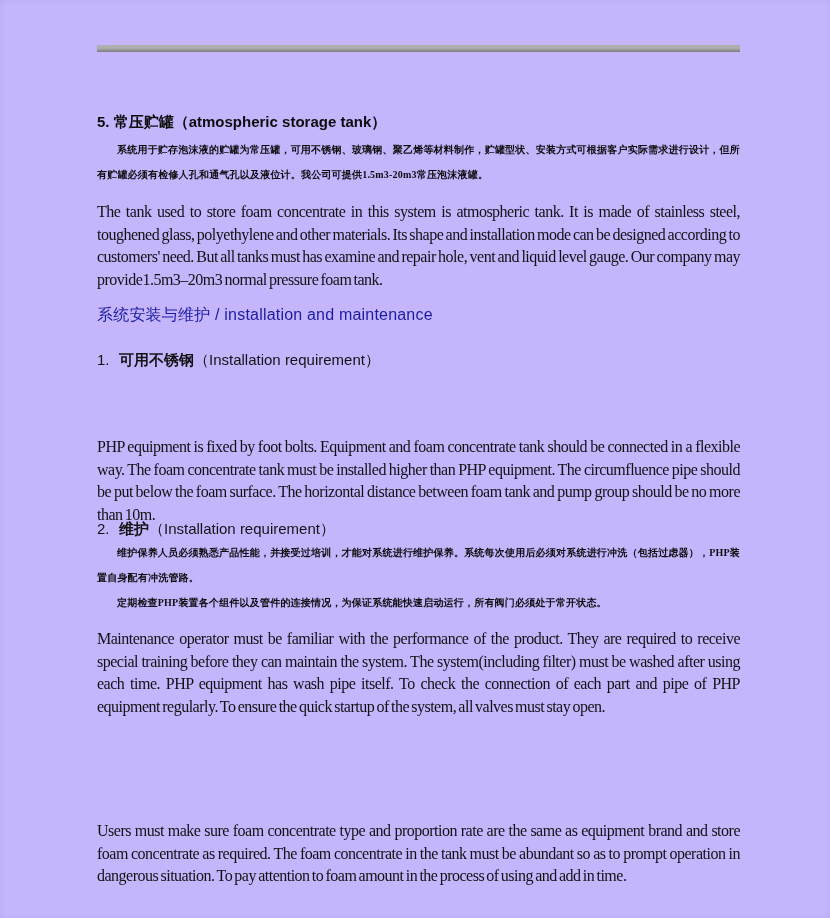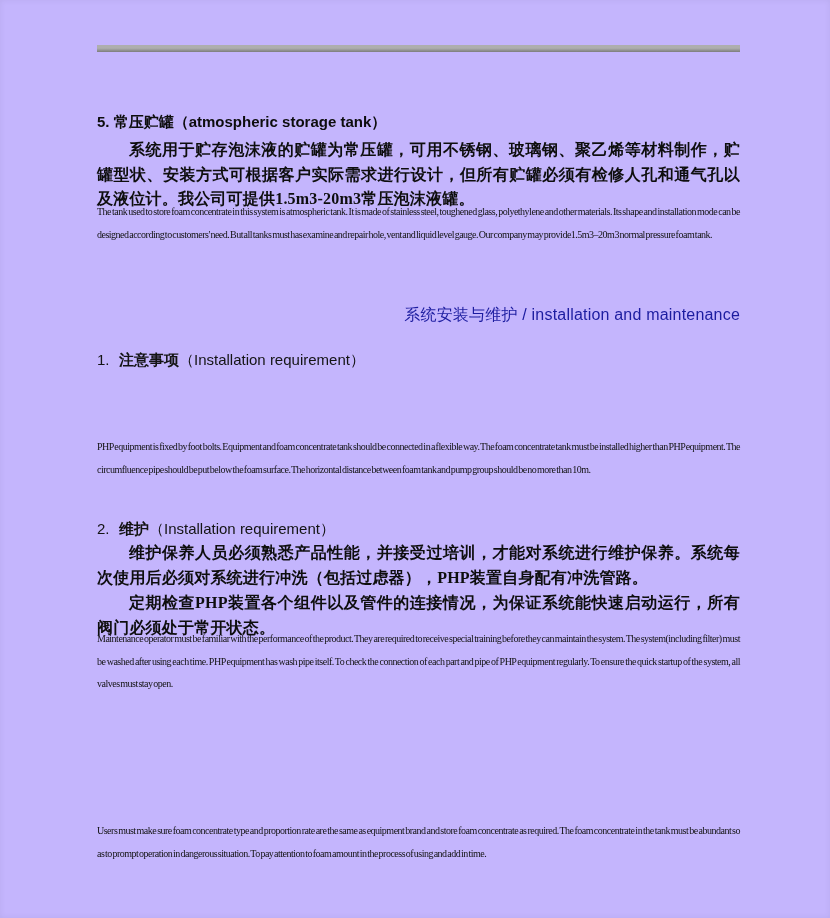--- a/index.html
+++ b/index.html
@@ -32,53 +32,53 @@
   }
   .h-sub{
     font-family:"Liberation Sans", sans-serif;
     font-size:15px;color:#141414;margin:0;line-height:20px;
   }
   .h-sub .num{display:inline-block;min-width:22px;font-weight:400;}
   .h-sub .zh{font-weight:700;}
   .h-sub .en{font-weight:400;}
   .zh-para{
     font-family:"Liberation Serif", serif;
-    font-size:16px;font-weight:600;
+    font-size:10px;font-weight:600;
     line-height:24.5px;
     text-align:justify;
     text-indent:2em;
     margin:0;color:#0e0e0e;
     letter-spacing:0.2px;
   }
   .en-para{
     font-family:"Liberation Serif", serif;
-    font-size:10px;font-weight:400;
+    font-size:16px;font-weight:400;
     line-height:22.5px;
     text-align:justify;
     margin:0;color:#121212;
     letter-spacing:-0.5px;
     word-spacing:-1.3px;
   }
 </style>
 </head>
 <body>
 
 <div class="page">
 
   <div class="divider"></div>
 
   <h2 class="content h-main" style="top:112px;"><span>5.</span>&nbsp;<span>常压贮罐</span><span class="h-en">（atmospheric storage tank）</span></h2>
 
   <p class="content zh-para" style="top:138px;">系统用于贮存泡沫液的贮罐为常压罐，可用不锈钢、玻璃钢、聚乙烯等材料制作，贮罐型状、安装方式可根据客户实际需求进行设计，但所有贮罐必须有检修人孔和通气孔以及液位计。我公司可提供1.5m3-20m3常压泡沫液罐。</p>
 
   <p class="content en-para" style="top:201px;">The tank used to store foam concentrate in this system is atmospheric tank. It is made of stainless steel, toughened glass, polyethylene and other materials. Its shape and installation mode can be designed according to customers' need. But all tanks must has examine and repair hole, vent and liquid level gauge. Our company may provide1.5m3–20m3 normal pressure foam tank.</p>
 
-  <h2 class="content h-blue" style="top:305px;text-align:right;">系统安装与维护 / installation and maintenance</h2>
+  <h2 class="content h-blue" style="top:305px;">系统安装与维护 / installation and maintenance</h2>
 
-  <h3 class="content h-sub" style="top:350px;"><span class="num">1.</span><span class="zh">注意事项</span><span class="en">（Installation requirement）</span></h3>
+  <h3 class="content h-sub" style="top:350px;"><span class="num">1.</span><span class="zh">可用不锈钢</span><span class="en">（Installation requirement）</span></h3>
 
 
   <p class="content en-para" style="top:436px;">PHP equipment is fixed by foot bolts. Equipment and foam concentrate tank should be connected in a flexible way. The foam concentrate tank must be installed higher than PHP equipment. The circumfluence pipe should be put below the foam surface. The horizontal distance between foam tank and pump group should be no more than 10m.</p>
 
   <h3 class="content h-sub" style="top:519px;"><span class="num">2.</span><span class="zh">维护</span><span class="en">（Installation requirement）</span></h3>
 
   <p class="content zh-para" style="top:591px;">定期检查PHP装置各个组件以及管件的连接情况，为保证系统能快速启动运行，所有阀门必须处于常开状态。</p>
 
   <p class="content zh-para" style="top:541px;">维护保养人员必须熟悉产品性能，并接受过培训，才能对系统进行维护保养。系统每次使用后必须对系统进行冲洗（包括过虑器），PHP装置自身配有冲洗管路。</p>
 

